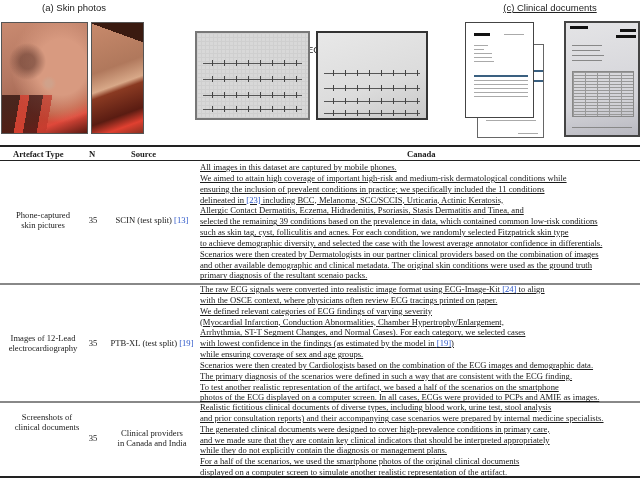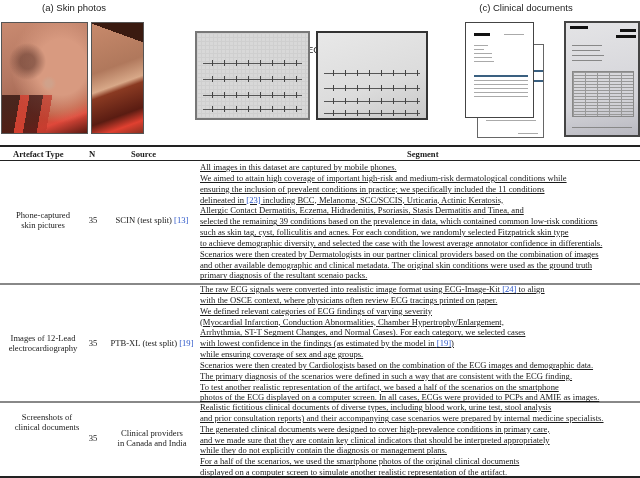--- a/index.html
+++ b/index.html
@@ -54,21 +54,21 @@
   .cell { position: absolute; font-size: 8.6px; line-height: 10.4px; text-align: center; }
   .details { position: absolute; left: 200px; font-size: 8.6px; line-height: 10.85px; white-space: nowrap; }
   .details div { white-space: nowrap; text-decoration: underline; }
   .cite { color: #2a55c8; }
 </style>
 </head>
 <body>
 
 <div class="caption" style="left:0;width:148px;">(a) Skin photos</div>
 <div class="caption" style="left:195px;width:235px;margin-top:42px;">(b) ECGs</div>
-<div class="caption" style="left:436px;width:180px;">(c) Clinical documents</div>
+<div class="caption" style="left:460px;width:180px;text-decoration:underline;">(c) Clinical documents</div>
 
 <div class="photo skin1"></div>
 <div class="photo skin2"></div>
 
 <div class="photo ecg1">
   <div class="trace" style="top:30px;"></div>
   <div class="trace" style="top:46px;"></div>
   <div class="trace" style="top:62px;"></div>
   <div class="trace" style="top:76px;"></div>
 </div>
@@ -115,21 +115,21 @@
 <div class="rule" style="top:145px;height:1.5px;"></div>
 <div class="rule" style="top:160px;height:1px;"></div>
 <div class="rule" style="top:283px;height:1.5px;background:#888;"></div>
 <div class="rule" style="top:401px;height:1.5px;background:#888;"></div>
 <div class="rule" style="top:476px;height:2px;"></div>
 
 <div class="hrow">
   <span style="left:13px;">Artefact Type</span>
   <span style="left:89px;">N</span>
   <span style="left:131px;">Source</span>
-  <span style="left:407px;">Segment</span>
+  <span style="left:407px;">Canada</span>
 </div>
 
 <div>
   <div class="cell" style="left:0;width:86px;top:210px;">
     <div>Phone-captured</div>
     <div>skin pictures</div>
   </div>
   <div class="cell" style="left:85px;width:16px;top:215px;">35</div>
   <div class="cell" style="left:104px;width:96px;top:215px;">
     <span>SCIN (test split) </span><span class="cite">[13]</span>

